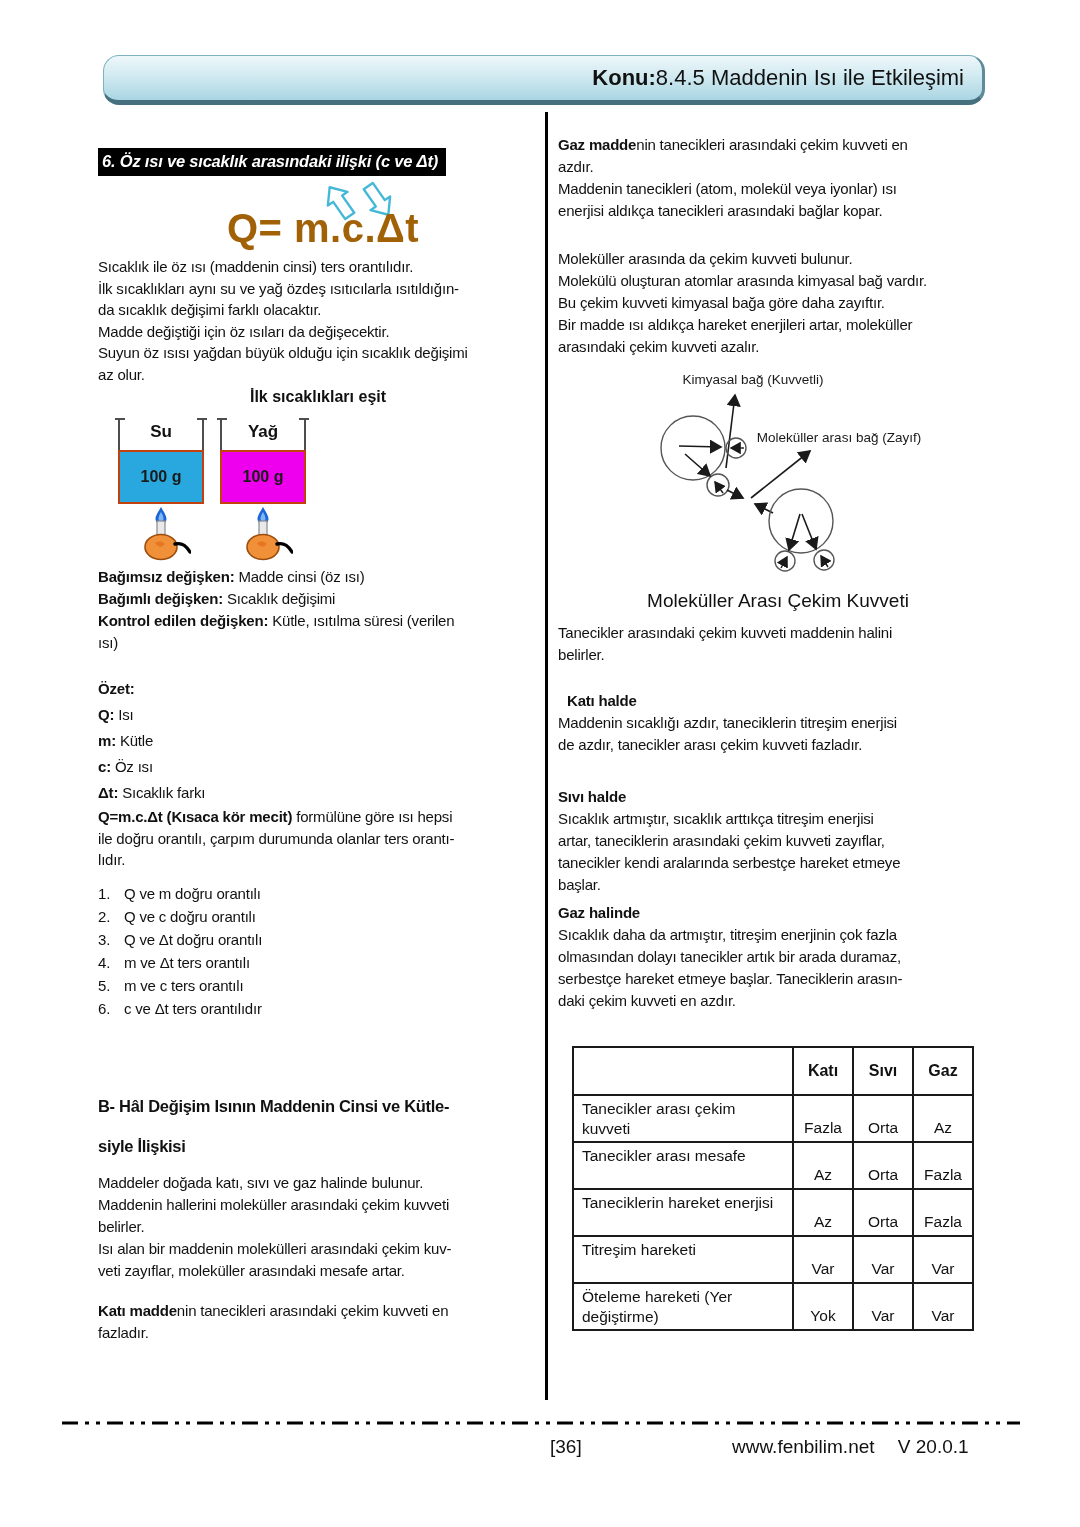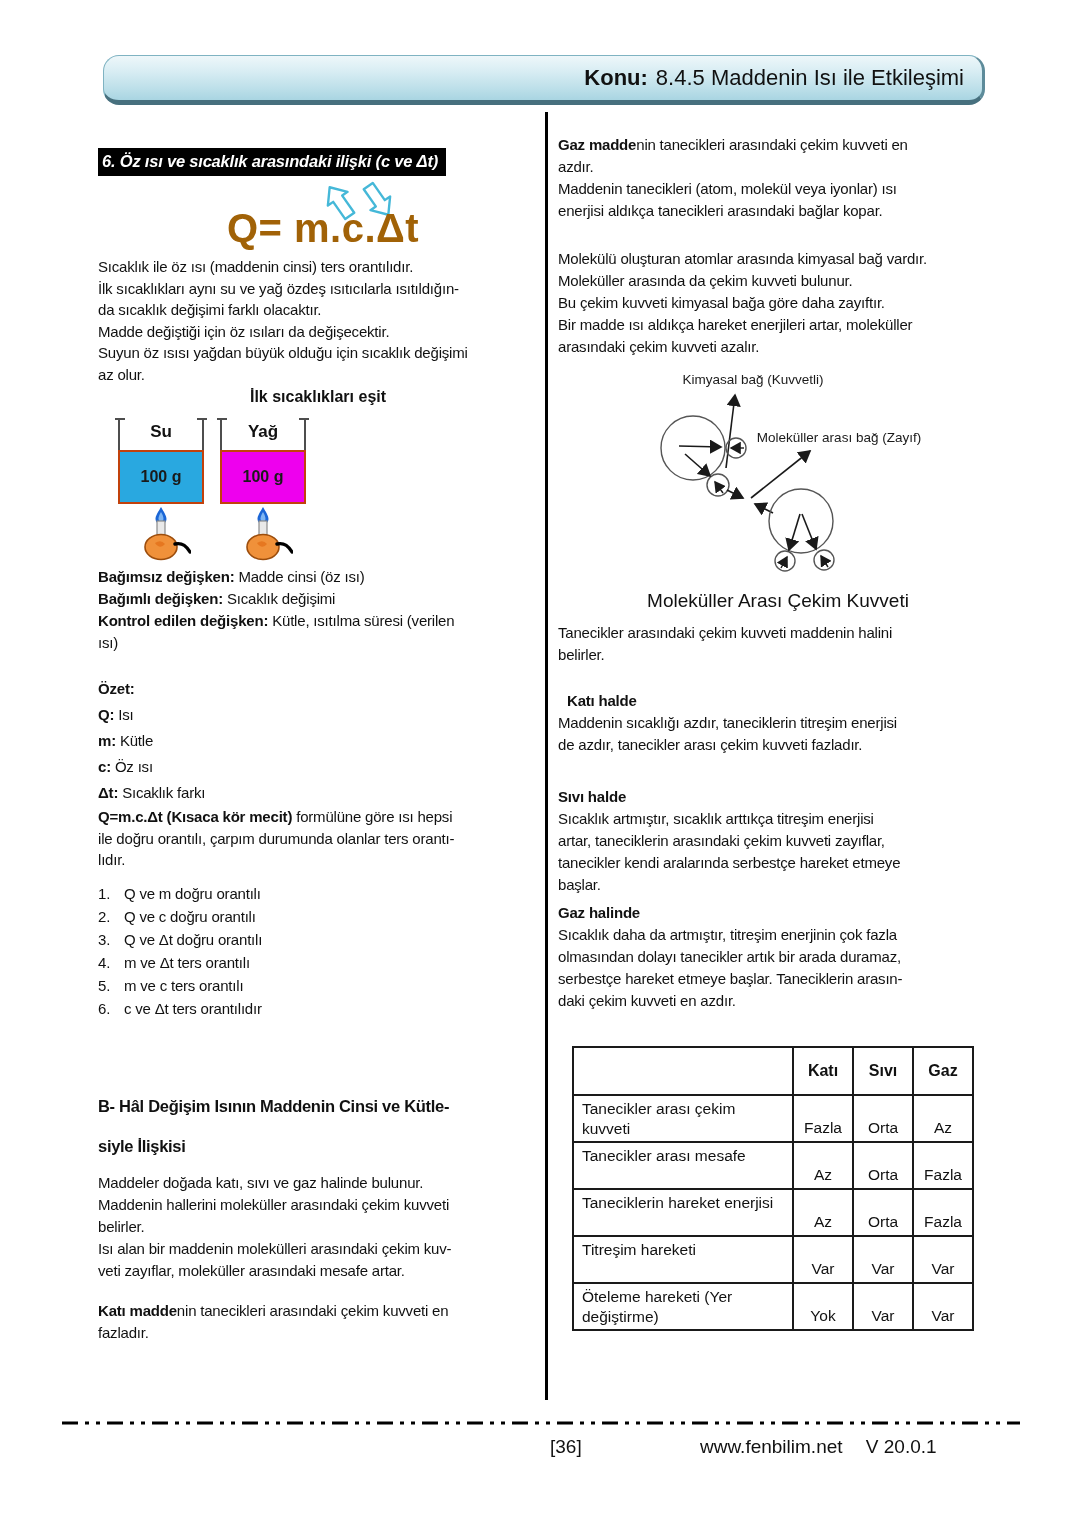--- a/index.html
+++ b/index.html
@@ -4,21 +4,21 @@
 <style>
   html,body{margin:0;padding:0;background:#ffffff;}
   .page{position:relative;width:1080px;height:1527px;background:#ffffff;overflow:hidden;
         font-family:"Liberation Sans","DejaVu Sans",sans-serif;color:#111;}
   
   .header-bar{position:absolute;left:103px;top:55px;width:882px;height:50px;border-radius:16px;
     background:linear-gradient(#eef7fa 0%,#d8edf3 35%,#bcdfe9 75%,#a9d5e2 100%);
     border:1px solid #7fb3c2;border-bottom:5px solid #47707e;border-right:3px solid #5d8b9a;
     box-sizing:border-box;display:flex;align-items:center;justify-content:flex-end;
     padding-right:18px;font-size:22px;}
-  .header-bar .konu{font-weight:bold;margin-right:8px;}
+  .header-bar .konu{font-weight:bold;margin-right:0;}
   
   .divider{position:absolute;left:545px;top:112px;width:3px;height:1288px;background:#000;}
   .col{position:absolute;top:0;height:1527px;}
   .left-col{left:98px;width:450px;}
   .right-col{left:558px;width:450px;}
   .blk{position:absolute;left:0;width:100%;}
   
   .lines div,.ln{white-space:nowrap;}
   .t15{font-size:15px;letter-spacing:-0.2px;}
   .lh215 div,.lh215 .ln{line-height:21.5px;}
@@ -228,22 +228,22 @@
         <b>Gaz madde</b><span>nin tanecikleri arasındaki çekim kuvveti en</span>
       </div>
       <div class="lines lh22">
           <div>azdır.</div>
           <div>Maddenin tanecikleri (atom, molekül veya iyonlar) ısı</div>
           <div>enerjisi aldıkça tanecikleri arasındaki bağlar kopar.</div>
         </div>
     </div>
 
     <div class="blk t15 lines lh22" style="top:248px;">
+        <div>Moleküller arasında da çekim kuvveti bulunur.</div>
         <div>Molekülü oluşturan atomlar arasında kimyasal bağ vardır.</div>
-        <div>Moleküller arasında da çekim kuvveti bulunur.</div>
         <div>Bu çekim kuvveti kimyasal bağa göre daha zayıftır.</div>
         <div>Bir madde ısı aldıkça hareket enerjileri artar, moleküller</div>
         <div>arasındaki çekim kuvveti azalır.</div>
       </div>
 
     <svg class="blk" style="top:368px;" width="440" height="222" viewBox="0 0 440 222">
       <defs>
         <marker id="ah" markerWidth="9" markerHeight="9" refX="7" refY="4.5" orient="auto">
           <path d="M0,0 L8,4.5 L0,9 Z" fill="#1a1a1a"></path>
         </marker>
@@ -350,18 +350,18 @@
           <div>serbestçe hareket etmeye başlar. Taneciklerin arasın-</div>
           <div>daki çekim kuvveti en azdır.</div>
         </div>
     </div>
   </div>
 
   <svg style="position:absolute;left:62px;top:1420px;" width="958" height="6">
     <line x1="0" y1="3" x2="958" y2="3" stroke="#000" stroke-width="3" stroke-dasharray="16 7 4 7 4 7"></line>
   </svg>
   <div class="footer-text" style="left:527px;top:1436px;margin-left:23px;">[36]</div>
-  <div class="footer-text" style="left:700px;top:1436px;">
+  <div class="footer-text" style="left:732px;top:1436px;">
     <span>www.fenbilim.net</span>
     <span style="margin-left:18px;">V 20.0.1</span>
   </div>
 
 </div>
 
 </body></html>

